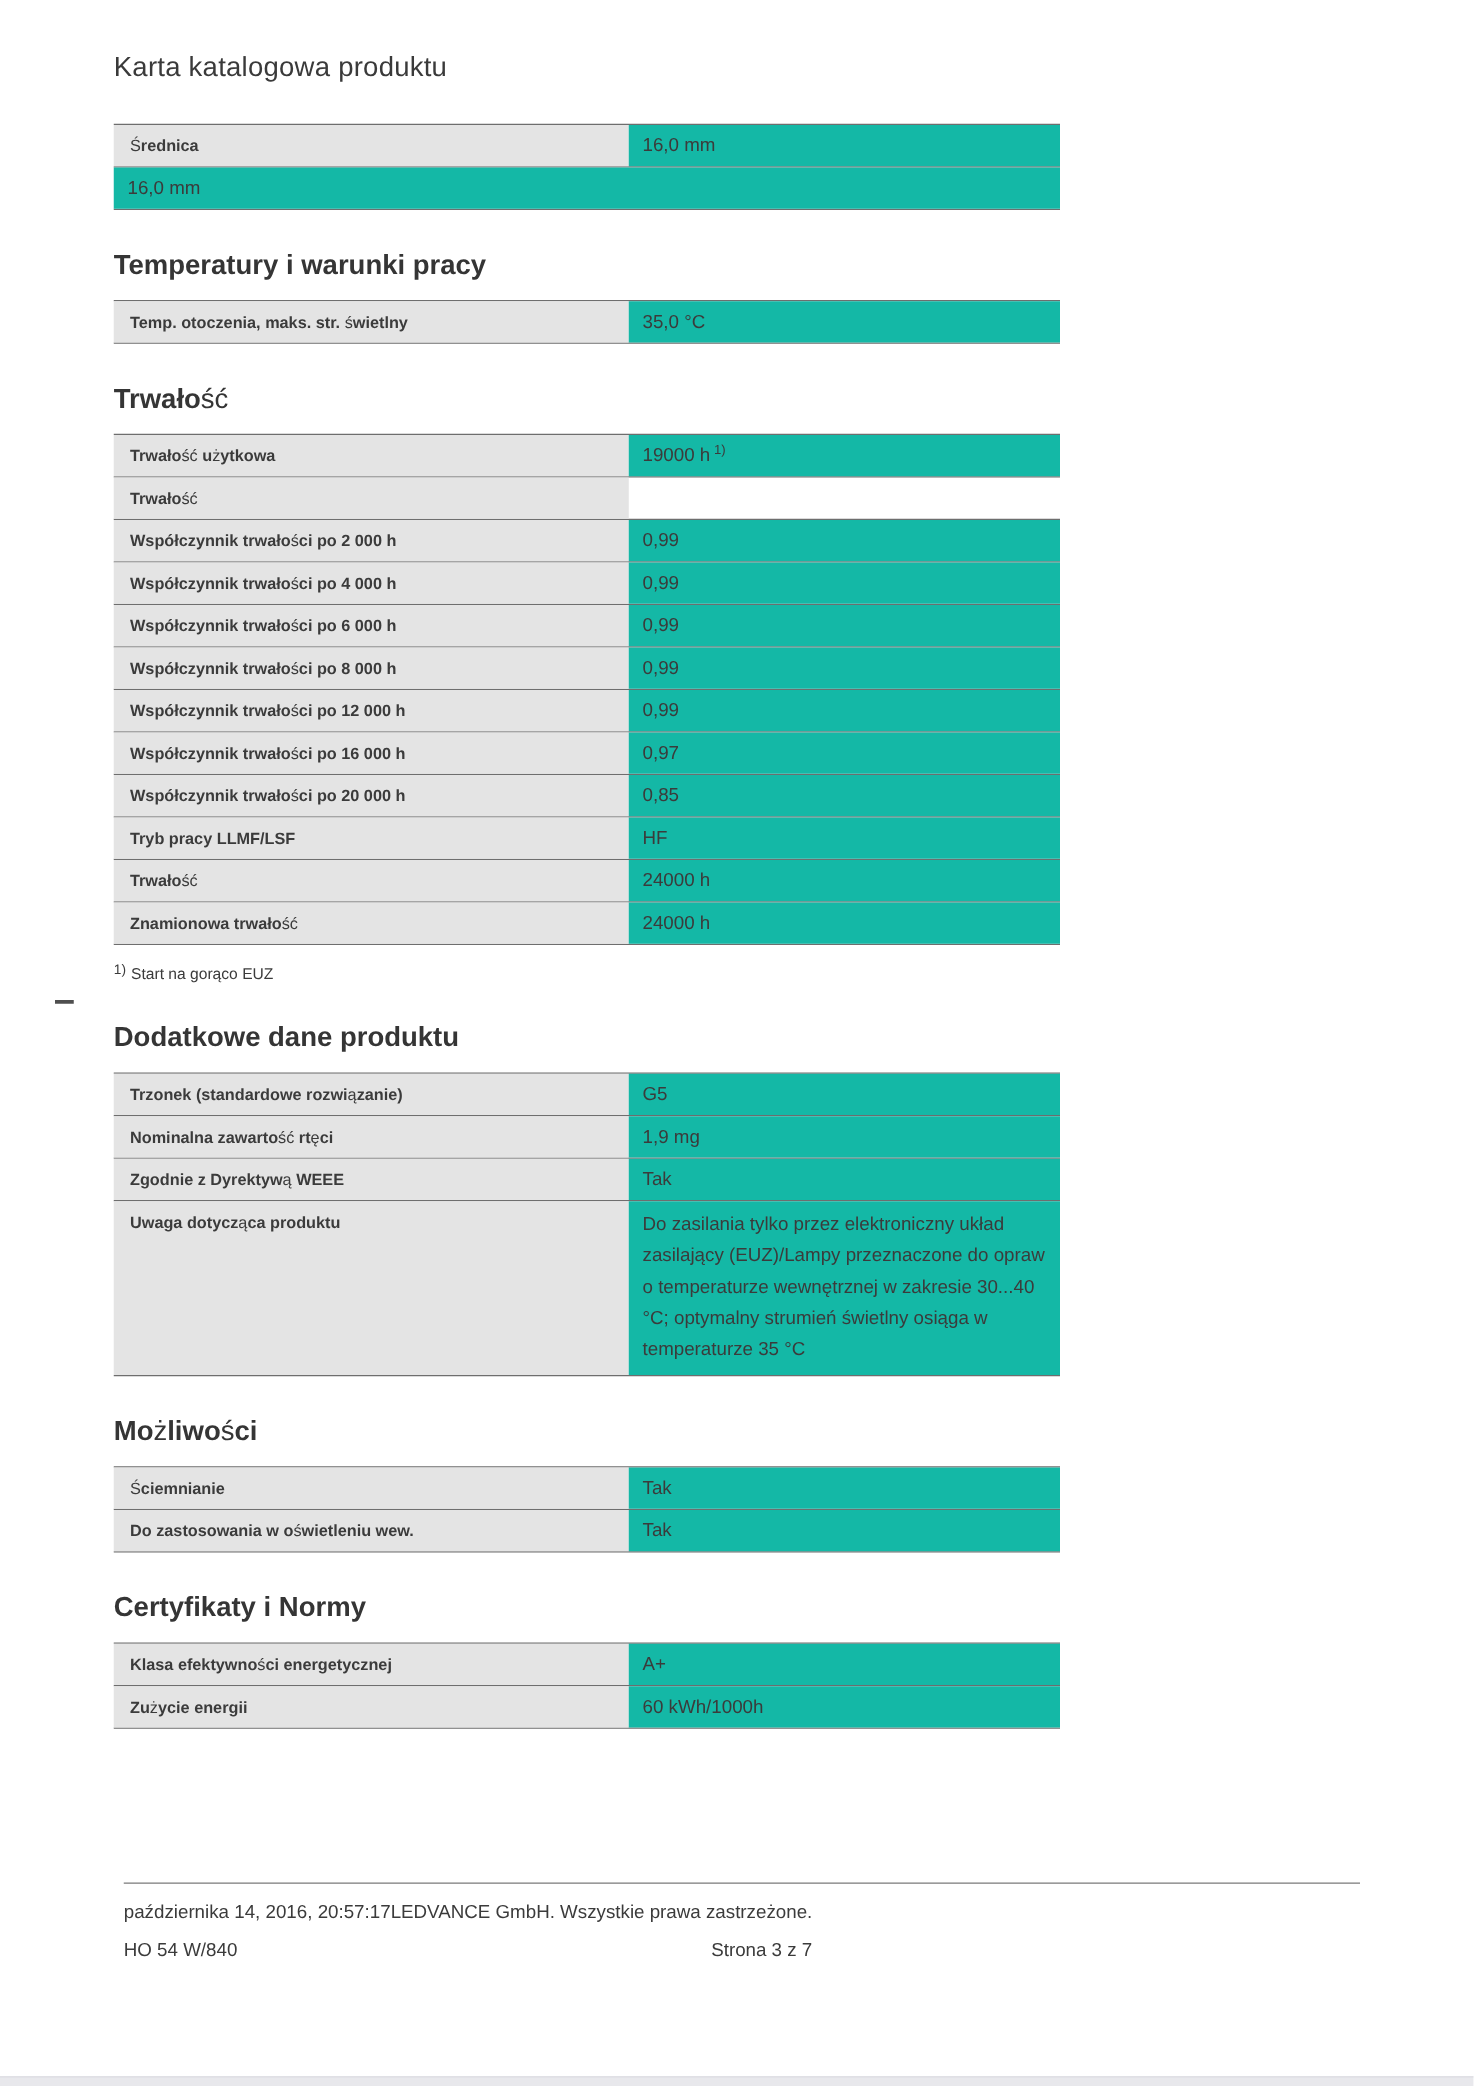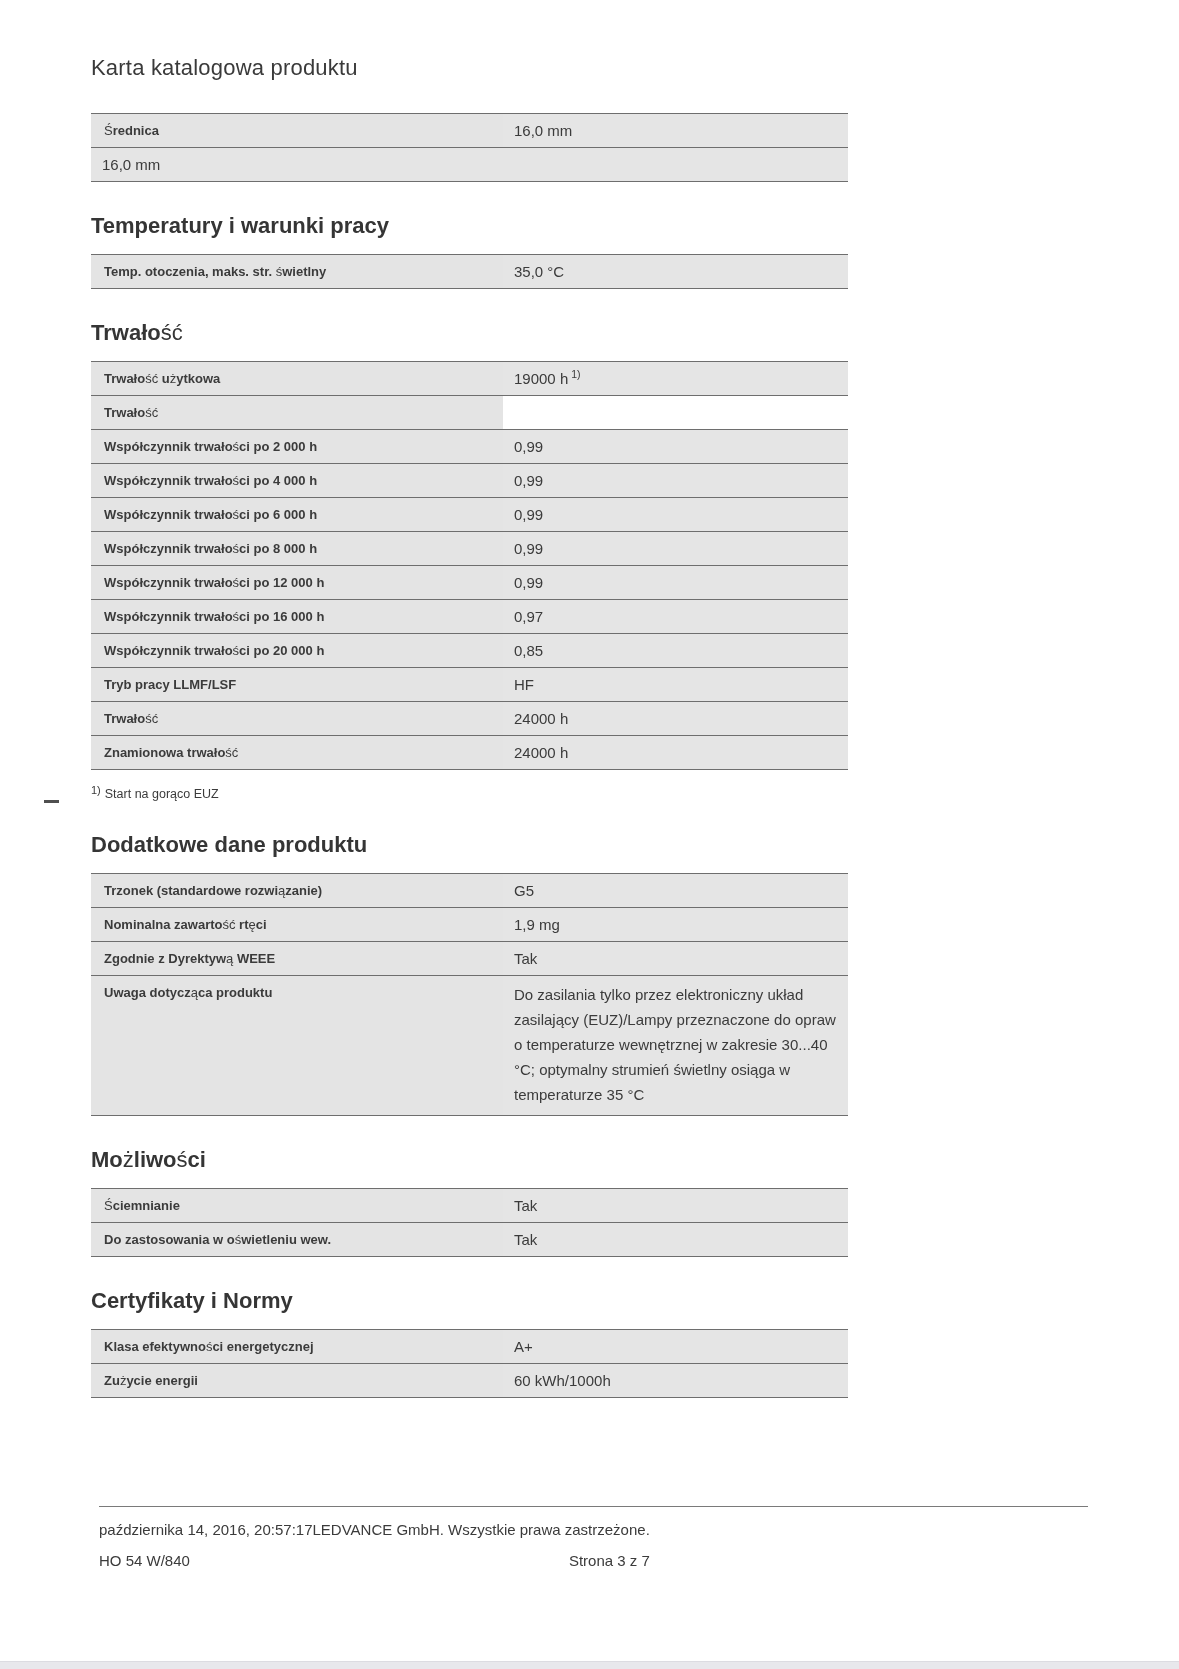--- a/index.html
+++ b/index.html
@@ -6,21 +6,21 @@
   .page {
     position: relative;
     width: 1179px;
     height: 1669px;
     background: #ffffff;
     font-family: "Liberation Sans", sans-serif;
     color: #3b3b3b;
     overflow: hidden;
   }
   .page-title {
-    margin: 55px 0 0 91px;
+    margin: 41px 0 0 91px;
     font-size: 22px;
     font-weight: 400;
     color: #3a3a3a;
     letter-spacing: 0.2px;
   }
   .section-heading {
     margin: 31px 0 0 91px;
     font-size: 22px;
     font-weight: 700;
     color: #353535;
@@ -43,21 +43,21 @@
     background: #e4e4e4;
     padding: 7px 12px 7px 13px;
     font-size: 13px;
     font-weight: 700;
     line-height: 19px;
     color: #3b3b3b;
   }
   .cell-value {
     flex: 1;
     box-sizing: border-box;
-    background: #e5e5e5;
+    background: #14b8a6;
     padding: 7px 8px 7px 11px;
     font-size: 15px;
     font-weight: 400;
     line-height: 19px;
     color: #3b3b3b;
   }
   .cell-value.multiline { line-height: 25px; padding-top: 6px; padding-bottom: 8px; }
   .cell-value sup {
     font-size: 10.5px;
     line-height: 0;

